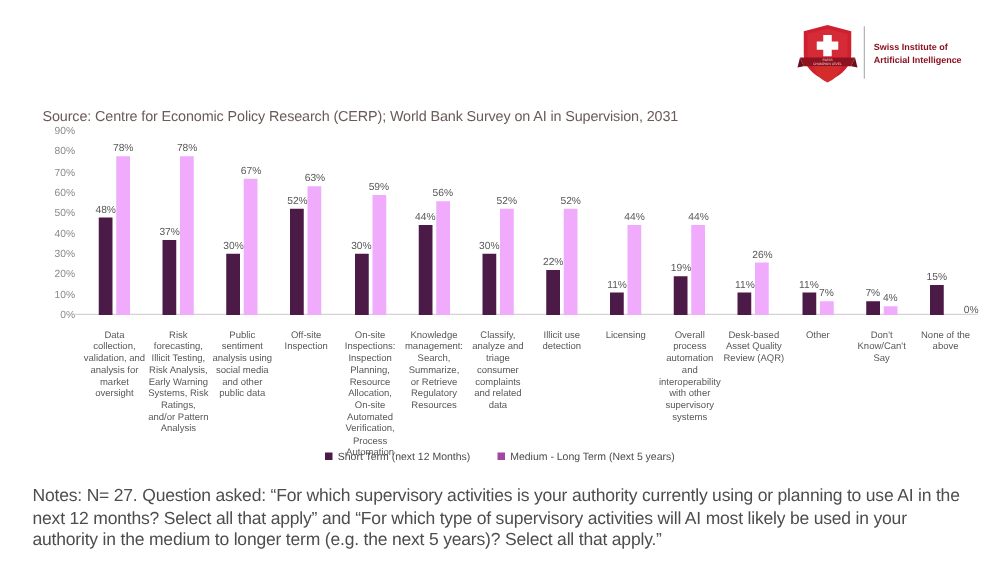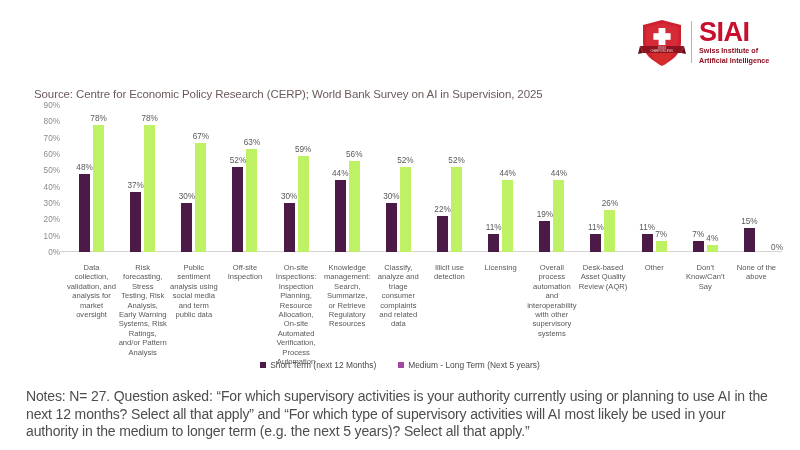--- a/index.html
+++ b/index.html
@@ -138,21 +138,21 @@
     display: flex;
     align-items: flex-end;
     justify-content: center;
     gap: 3px;
   }
   .bar {
     width: 11px;
     position: relative;
   }
   .bar.short { background: #4b1a46; }
-  .bar.long  { background: #bef264; }
+  .bar.long  { background: #f0abfc; }
   .bar .val {
     position: absolute;
     bottom: 100%;
     left: 50%;
     transform: translateX(-50%);
     margin-bottom: 2px;
     font-size: 8.2px;
     color: #595959;
     white-space: nowrap;
   }
@@ -215,40 +215,39 @@
     font-size: 14px;
     line-height: 17.5px;
     color: #4d4d4d;
     letter-spacing: -0.15px;
   }
 </style>
 </head>
 <body>
 
 <div class="header">
-  <div class="source">Source: Centre for Economic Policy Research (CERP); World Bank Survey on AI in Supervision, 2025</div>
+  <div class="source">Source: Centre for Economic Policy Research (CERP); World Bank Survey on AI in Supervision, 2031</div>
 
   <div class="logo">
     <div class="logo-shield">
       <svg viewBox="0 0 50 50" width="50" height="50" aria-hidden="true">
         <path d="M25 3 L44 8 L44 26 C44 37 35 44 25 48 C15 44 6 37 6 26 L6 8 Z" fill="#cf2030"></path>
         <path d="M25 6 L41 10.2 L41 25.5 C41 34.5 33.5 40.8 25 44.3 C16.5 40.8 9 34.5 9 25.5 L9 10.2 Z" fill="#e24b4b" opacity="0.25"></path>
         <rect x="21.6" y="11" width="6.8" height="17" fill="#ffffff"></rect>
         <rect x="16.4" y="16.2" width="17.2" height="6.6" fill="#ffffff"></rect>
         <path d="M3 29 L47 29 L44 36 L6 36 Z" fill="#8f1220"></path>
         <path d="M3 29 L6 36 L1 37 Z" fill="#6d0d18"></path>
         <path d="M47 29 L44 36 L49 37 Z" fill="#6d0d18"></path>
         <text x="25" y="32" font-family="'Liberation Sans', sans-serif" font-size="2.6" fill="#f0d0d0" text-anchor="middle">SWISS</text>
         <text x="25" y="35" font-family="'Liberation Sans', sans-serif" font-size="2.6" fill="#f0d0d0" text-anchor="middle">CHAMPION LEVEL</text>
         <path d="M14 36 L36 36 C33 45 29 47 25 49 C21 47 17 45 14 36 Z" fill="#d42b2b"></path>
       </svg>
     </div>
     <div class="logo-divider"></div>
     <div class="logo-text">
-      <div class="logo-siai">SIAI</div>
       <div class="logo-sub">Swiss Institute of</div>
       <div class="logo-sub">Artificial Intelligence</div>
     </div>
   </div>
 </div>
 
 <div class="chart">
   <div class="plot">
     <div id="yaxis">
         <div class="axis-tick" style="position: absolute; bottom: 100%; left: 0px; right: 0px;">
@@ -394,22 +393,22 @@
           </div>
           <div class="bar long zero" style="height: 0%;">
             <span class="val">0%</span>
           </div>
         </div>
       </div>
   </div>
 
   <div class="cats" id="cats">
       <div class="cat">Data collection, validation, and analysis for market oversight</div>
-      <div class="cat">Risk forecasting, Stress Testing, Risk Analysis, Early Warning Systems, Risk Ratings, and/or Pattern Analysis</div>
-      <div class="cat">Public sentiment analysis using social media and term public data</div>
+      <div class="cat">Risk forecasting, Illicit Testing, Risk Analysis, Early Warning Systems, Risk Ratings, and/or Pattern Analysis</div>
+      <div class="cat">Public sentiment analysis using social media and other public data</div>
       <div class="cat">Off-site Inspection</div>
       <div class="cat">On-site Inspections: Inspection Planning, Resource Allocation, On-site Automated Verification, Process Automation</div>
       <div class="cat">Knowledge management: Search, Summarize, or Retrieve Regulatory Resources</div>
       <div class="cat">Classify, analyze and triage consumer complaints and related data</div>
       <div class="cat">Illicit use detection</div>
       <div class="cat">Licensing</div>
       <div class="cat">Overall process automation and interoperability with other supervisory systems</div>
       <div class="cat">Desk-based Asset Quality Review (AQR)</div>
       <div class="cat">Other</div>
       <div class="cat">Don't Know/Can't Say</div>

